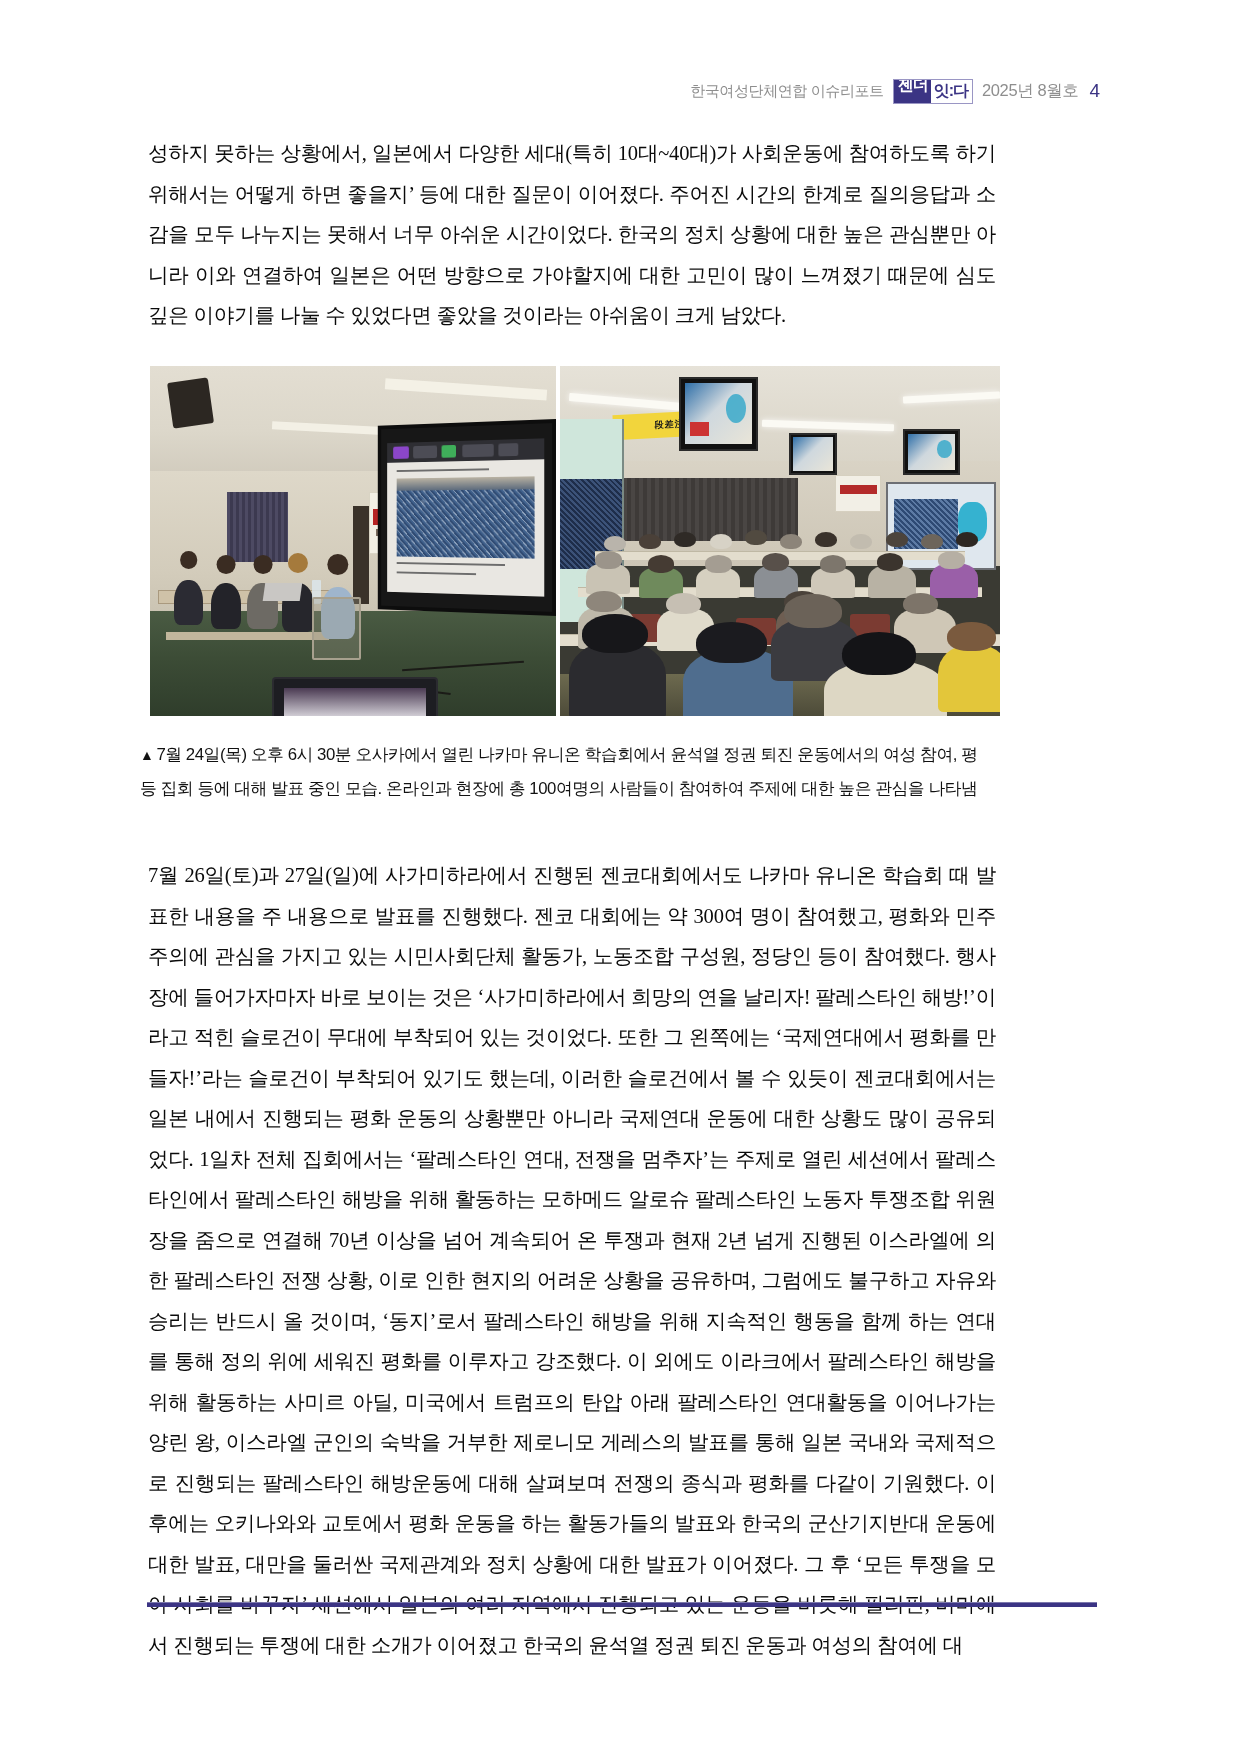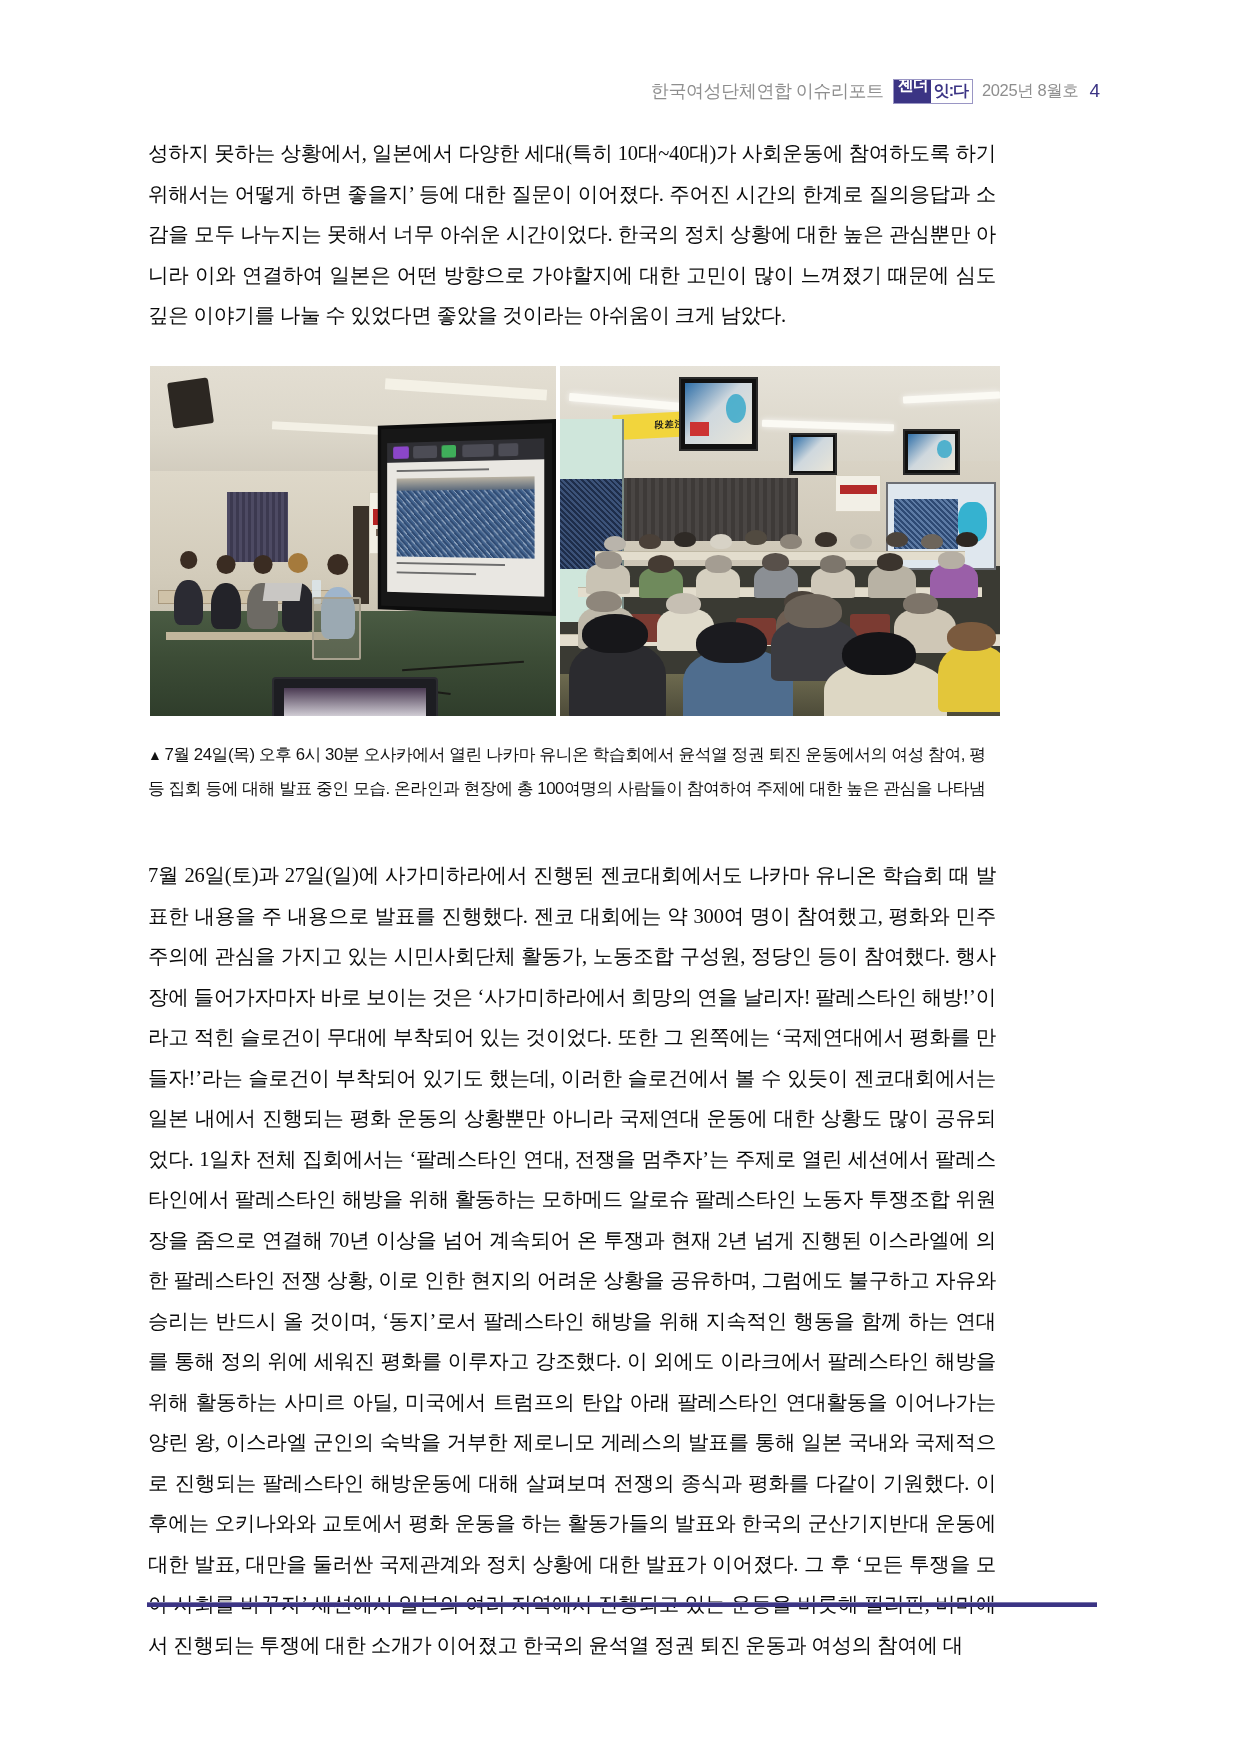--- a/index.html
+++ b/index.html
@@ -30,22 +30,22 @@
     left: 0;
     top: 76px;
     width: 1100px;
     display: flex;
     align-items: center;
     justify-content: flex-end;
     gap: 9px;
     height: 30px;
   }
   .header-text {
-    font-family: Liberation Serif, serif;
-    font-size: 18px;
+    font-family: Liberation Sans, sans-serif;
+    font-size: 15px;
     color: #8e8e8e;
     letter-spacing: -0.4px;
     white-space: nowrap;
   }
   .logo {
     display: inline-flex;
     align-items: stretch;
     height: 25px;
     border: 1px solid #9a96c4;
     box-sizing: border-box;
@@ -317,21 +317,21 @@
   .rp-desk {
     position: absolute; background: #e3ddcd; border-top: 1px solid #bfb8a4;
   }
   .rp-chairback {
     position: absolute; background: #7b3b32; border-radius: 3px;
   }
 
   
   .caption {
     position: absolute;
-    left: 148px;
+    left: 140px;
     top: 738px;
     width: 852px;
     font-family: "Liberation Sans", "DejaVu Sans", sans-serif;
     font-size: 16.8px;
     line-height: 33px;
     letter-spacing: -0.45px;
     color: #111111;
     text-align: left;
     word-break: break-all;
   }

